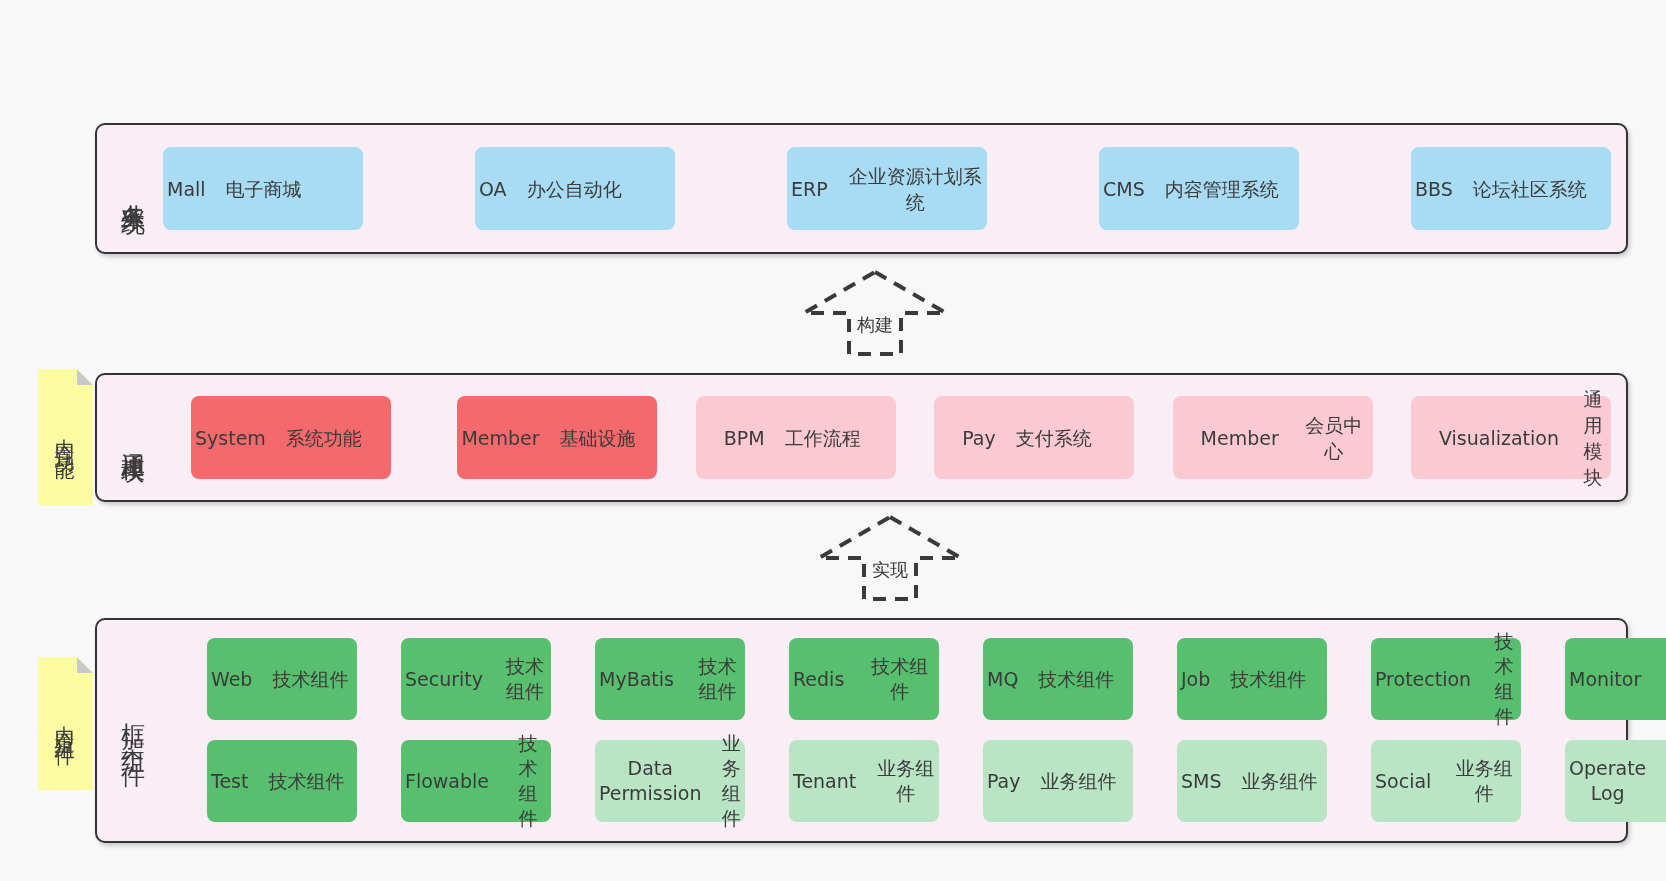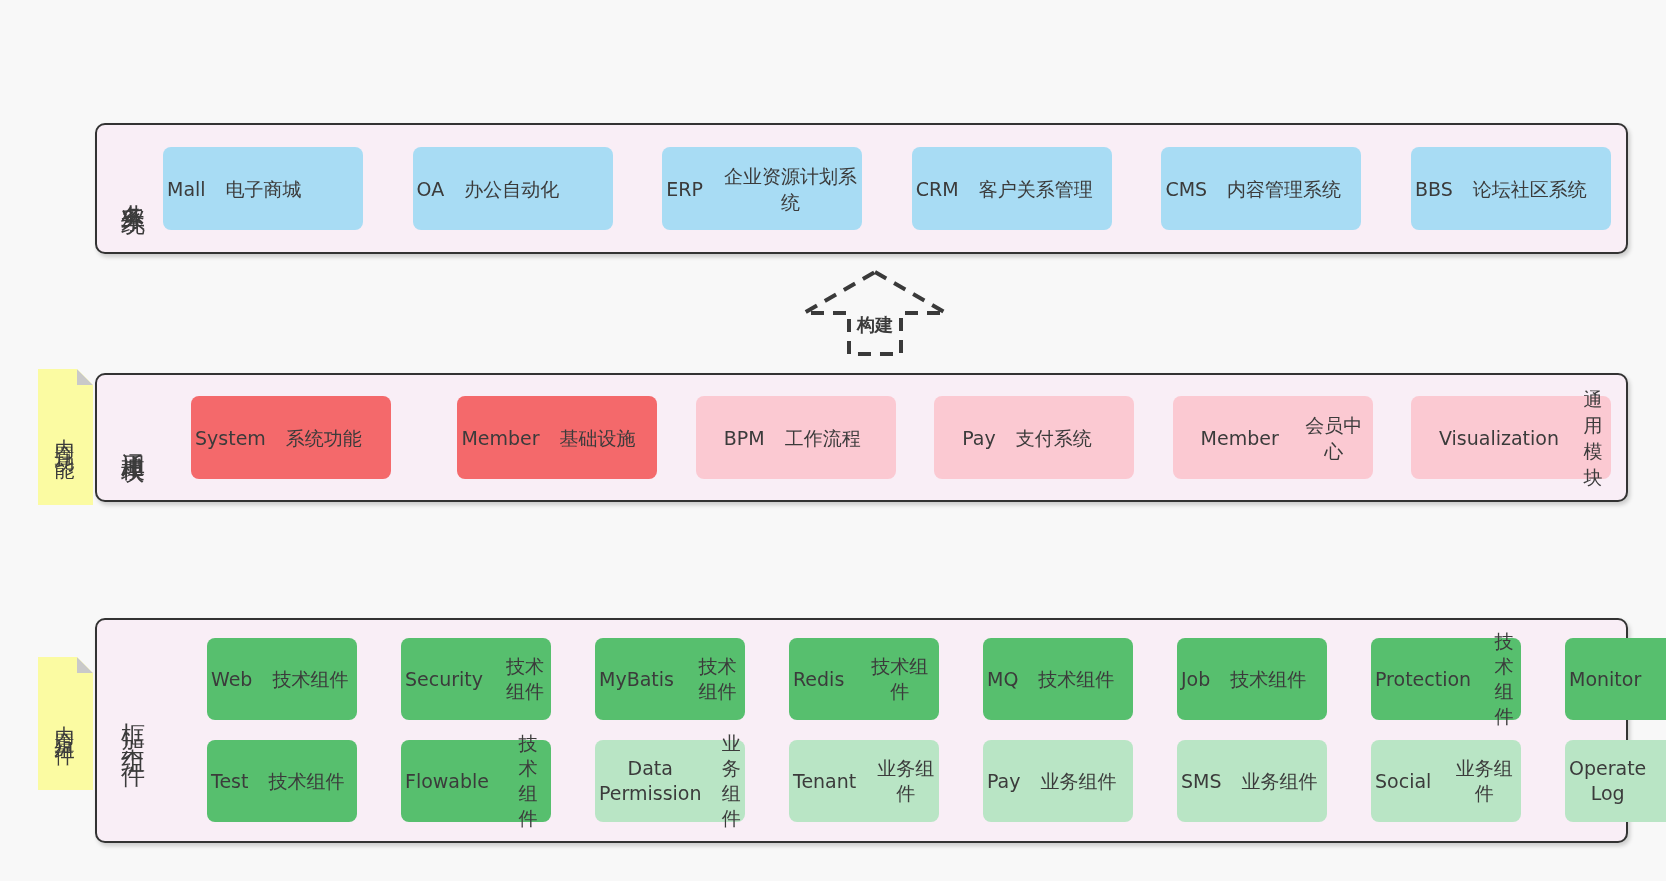--- a/index.html
+++ b/index.html
@@ -72,21 +72,21 @@
     writing-mode:vertical-rl;text-orientation:upright;
     font-size:20px;letter-spacing:7px;color:var(--text);
   }
 
   
   .arrow{position:absolute;width:150px;height:88px;}
   .arrow svg{position:absolute;inset:0;overflow:visible;}
   .arrow-label{
     position:absolute;left:50%;top:44px;transform:translateX(-50%);
     background:var(--page-bg);padding:0 3px;
-    font-size:18px;white-space:nowrap;color:var(--text);font-weight:bold;
+    font-size:18px;white-space:nowrap;color:var(--text);
   }
 </style>
 </head>
 <body>
 
 <div class="stage">
 
   <div class="panel" style="top:123px;height:131px;">
     <div class="v-label">业务系统</div>
     <div class="content">
@@ -95,24 +95,20 @@
             <div>Mall</div>
             <div>电子商城</div>
           </div>
           <div class="box blue">
             <div>OA</div>
             <div>办公自动化</div>
           </div>
           <div class="box blue">
             <div>ERP</div>
             <div>企业资源计划系统</div>
-          </div>
-          <div class="box blue">
-            <div>CRM</div>
-            <div>客户关系管理</div>
           </div>
           <div class="box blue">
             <div>CMS</div>
             <div>内容管理系统</div>
           </div>
           <div class="box blue">
             <div>BBS</div>
             <div>论坛社区系统</div>
           </div>
         </div>
@@ -151,20 +147,26 @@
             <div>会员中心</div>
           </div>
           <div class="box pink">
             <div>Visualization</div>
             <div>通用模块</div>
           </div>
         </div>
     </div>
   </div>
 
+  <div class="arrow" style="left:815px;top:514px;">
+    <svg width="150" height="88" viewBox="0 0 150 88">
+      <polygon points="75,3 146,44 101,44 101,85 49,85 49,44 4,44" fill="var(--page-bg)" stroke="#3a3a3a" stroke-width="4" stroke-dasharray="13 9"></polygon>
+    </svg>
+    <div class="arrow-label">实现</div>
+  </div>
 
   <div class="panel panel-frame" style="top:618px;height:225px;">
     <div class="v-label">框架组件</div>
     <div class="content">
       <div class="row">
           <div class="box green">
             <div>Web</div>
             <div>技术组件</div>
           </div>
           <div class="box green">

